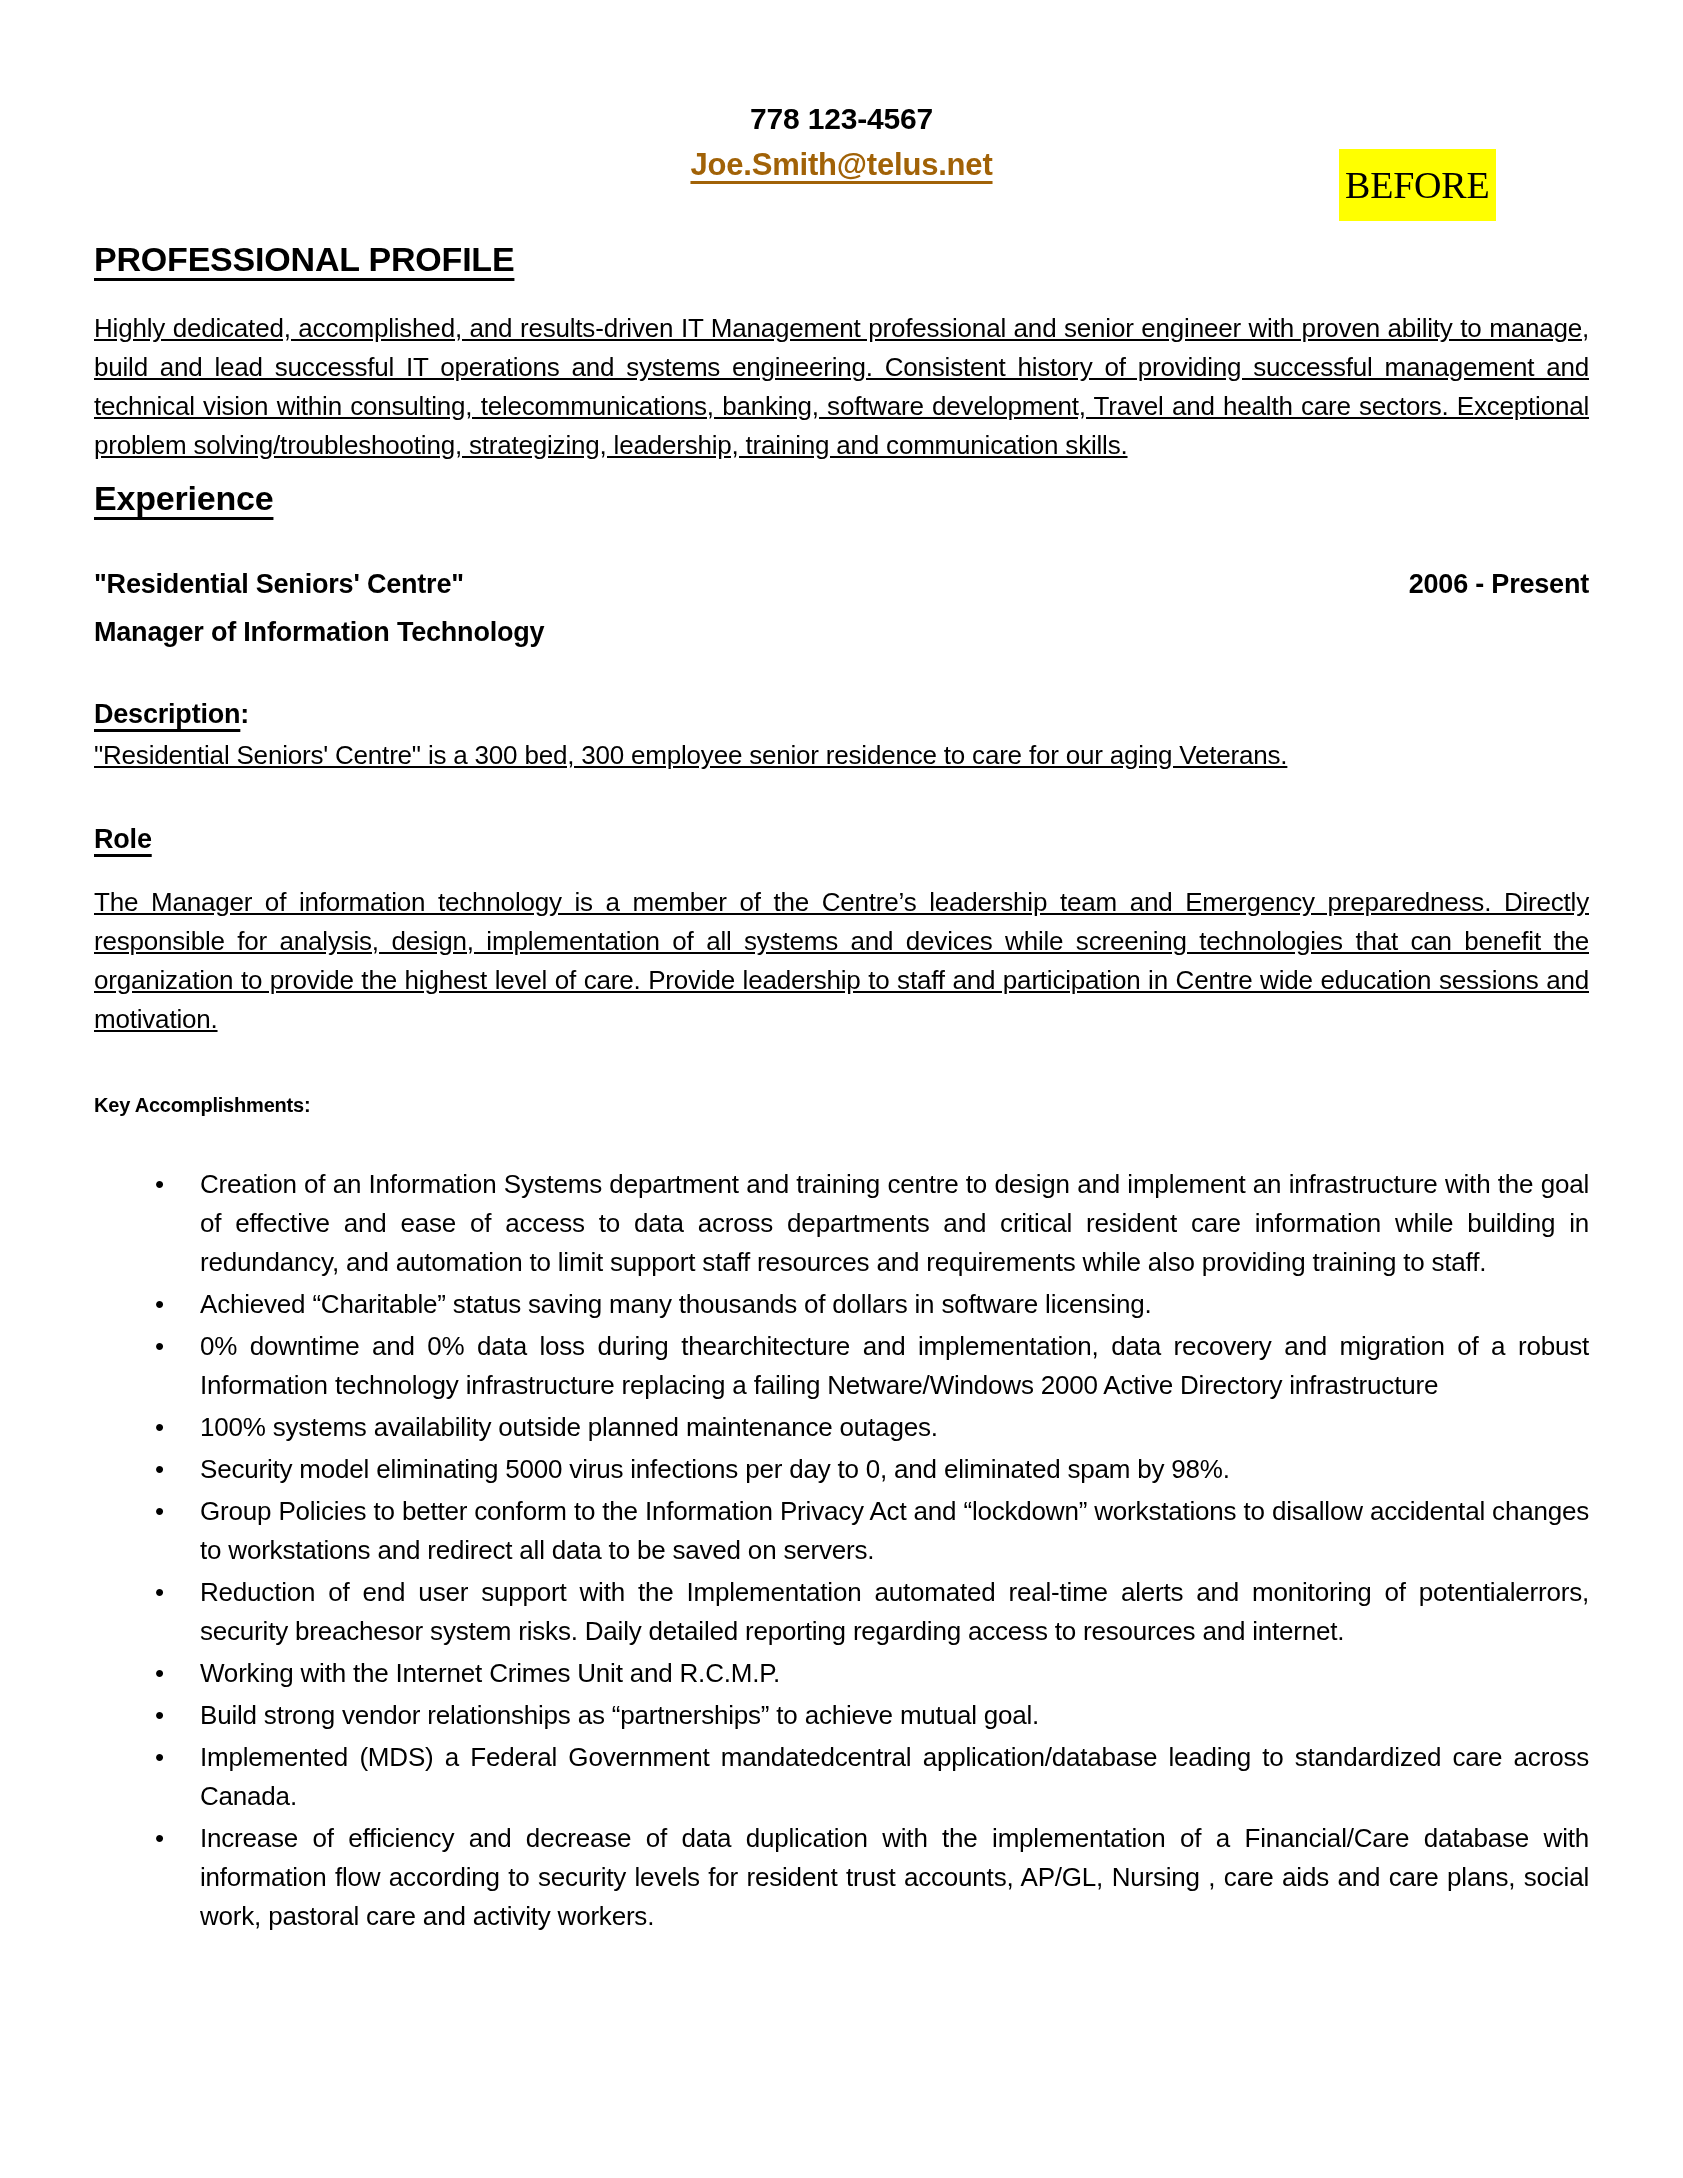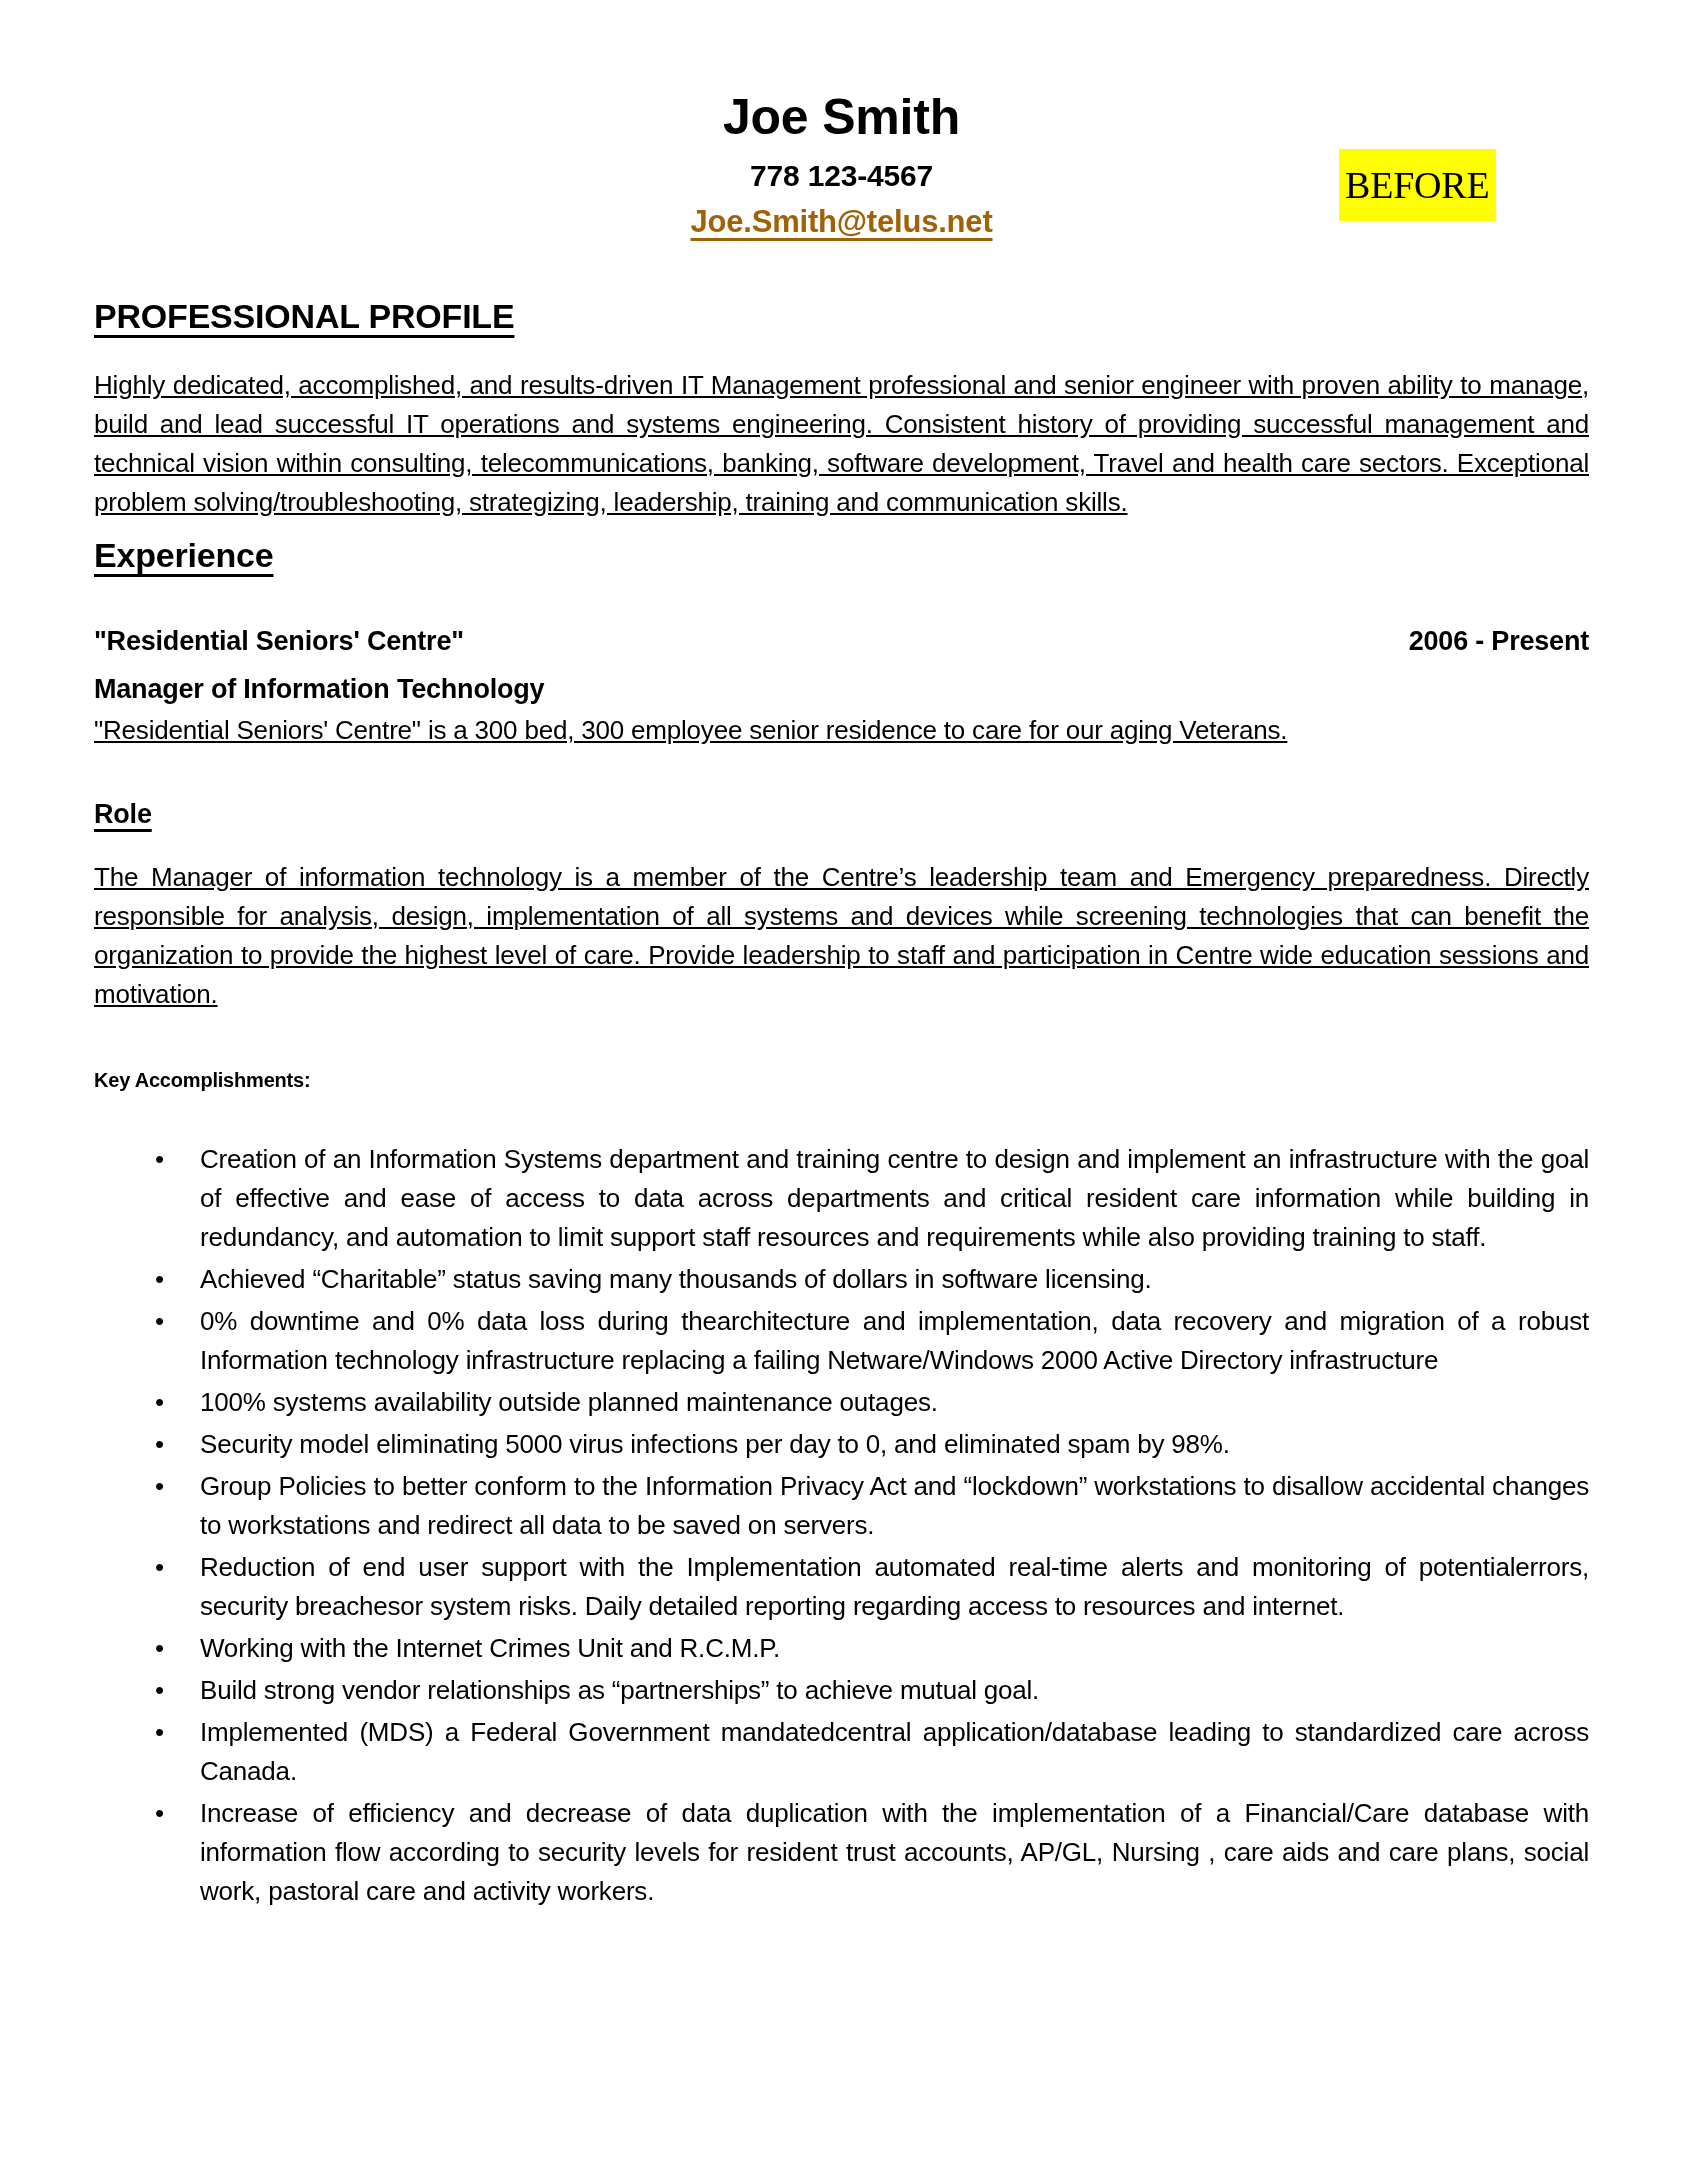--- a/index.html
+++ b/index.html
@@ -136,21 +136,20 @@
   }
 </style>
 </head>
 <body>
 
 <div class="page">
 
   <div class="before-badge">BEFORE</div>
 
   <div class="header">
-    <div class="name">Joe Smith</div>
     <div class="phone">778 123-4567</div>
     <div class="email-row">
       <a class="email-link">Joe.Smith@telus.net</a>
     </div>
   </div>
 
   <h2 class="section-heading profile-heading">
     <span class="hd">PROFESSIONAL PROFILE</span>
   </h2>
 
@@ -159,20 +158,23 @@
   <h2 class="section-heading experience-heading">
     <span class="hd">Experience</span>
   </h2>
 
   <div class="employer-row">
     <span>"Residential Seniors' Centre"</span>
     <span>2006 - Present</span>
   </div>
   <div class="job-title">Manager of Information Technology</div>
 
+  <div class="sub-label description-label">
+    <span class="lbl">Description</span><span>:</span>
+  </div>
   <p class="body-text description-text">"Residential Seniors' Centre" is a 300 bed, 300 employee senior residence to care for our aging Veterans.</p>
 
   <div class="sub-label role-label">
     <span class="lbl">Role</span>
   </div>
   <p class="body-text role-para">The Manager of information technology is a member of the Centre’s leadership team and Emergency preparedness. Directly responsible for analysis, design, implementation of all systems and devices while screening technologies that can benefit the organization to provide the highest level of care.  Provide leadership to staff and participation in Centre wide education sessions and motivation.</p>
 
   <div class="key-accomplishments-label">Key Accomplishments:</div>
 
   <ul class="accomplishments-list">

